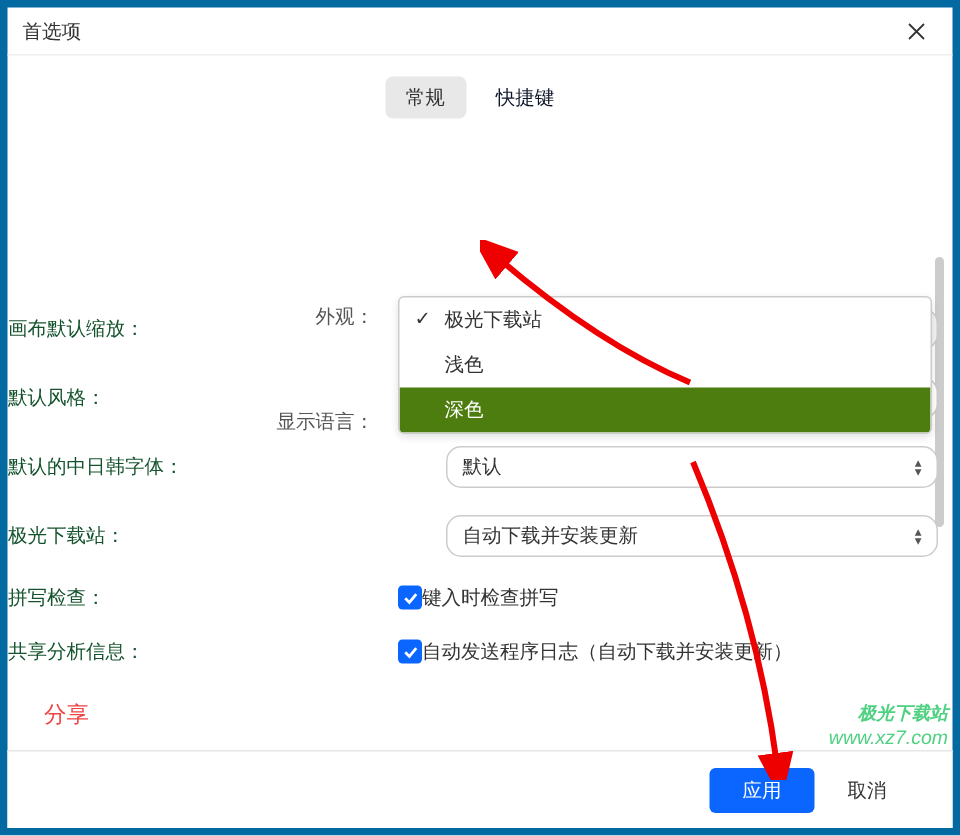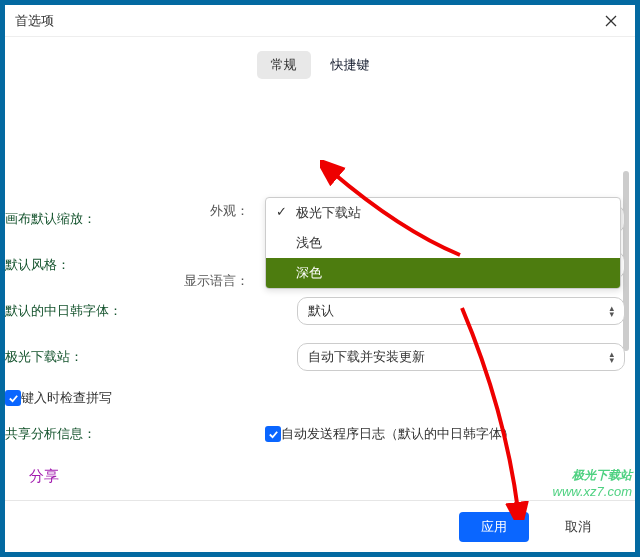--- a/index.html
+++ b/index.html
@@ -34,23 +34,23 @@
   .ddlabel { width:260px; text-align:right; padding-right:16px; line-height:28px; color:#555; }
   .option { padding: 6px 12px 6px 30px; font-size: 13px; cursor: pointer; position: relative; }
   .option .check { position: absolute; left: 10px; top: 6px; }
   .option.selected { background: #4d7c0f; color: #fff; }
   
   .checkbox-row { display: flex; align-items: center; gap: 0; }
   .checkbox { width: 16px; height: 16px; border-radius: 3px; background: #0a66ff; display: flex; align-items: center; justify-content: center; cursor: pointer; }
   .checkbox svg { width: 11px; height: 11px; }
   .checkbox-label { font-size: 13px; color: #333; }
   
-  .section-title { font-size: 15px; color: #a21caf; margin: 24px 0 16px 24px; font-weight: 500; }
-  
-  .footer { height: 52px; border-top: 1px solid #e6e6e6; display: flex; align-items: center; justify-content: flex-end; gap: 14px; padding: 0 22px; background: #fff; }
+  .section-title { font-size: 15px; color: #ef4444; margin: 24px 0 16px 24px; font-weight: 500; }
+  
+  .footer { height: 52px; border-top: 1px solid #e6e6e6; display: flex; align-items: center; justify-content: flex-end; gap: 0; padding: 0 22px; background: #fff; }
   .btn { padding: 6px 22px; border-radius: 4px; font-size: 13px; cursor: pointer; border: none; }
   .btn-primary { background: #0a66ff; color: #fff; }
   .btn-text { background: transparent; color: #333; }
   
   .watermark { position: absolute; right: 8px; bottom: 58px; text-align: right; z-index: 5; pointer-events: none; }
   .watermark .l1 { color: #15c258; font-size: 12px; font-style: italic; font-weight: 600; opacity: 0.75; }
   .watermark .l2 { color: #15c258; font-size: 13px; font-style: italic; opacity: 0.75; }
   
   .arrow { position: absolute; z-index: 30; pointer-events: none; }
   
@@ -126,39 +126,40 @@
             <span>自动下载并安装更新</span>
             <span class="dblcaret">
                 <span>▴</span>
                 <span>▾</span>
               </span>
           </div>
         </div>
       </div>
 
       <div class="row">
+        <div class="label">拼写检查：</div>
         <div class="field checkbox-row">
           <div class="checkbox">
             <svg viewBox="0 0 12 12">
                 <polyline points="2,6 5,9 10,3" fill="none" stroke="#fff" stroke-width="2"></polyline>
               </svg>
           </div>
           <span class="checkbox-label">键入时检查拼写</span>
         </div>
       </div>
 
       <div class="row">
         <div class="label">共享分析信息：</div>
         <div class="field checkbox-row">
           <div class="checkbox">
             <svg viewBox="0 0 12 12">
                 <polyline points="2,6 5,9 10,3" fill="none" stroke="#fff" stroke-width="2"></polyline>
               </svg>
           </div>
-          <span class="checkbox-label">自动发送程序日志（默认的中日韩字体）</span>
+          <span class="checkbox-label">自动发送程序日志（自动下载并安装更新）</span>
         </div>
       </div>
 
       <div class="section-title">分享</div>
       <div style="height:30px; margin:0 24px; border:1px solid #eee; border-bottom:none; border-radius:6px 6px 0 0;"></div>
     </div>
 
     <div class="dropdown-wrap">
       <div class="ddrow">
         <div class="ddlabel">外观：</div>

